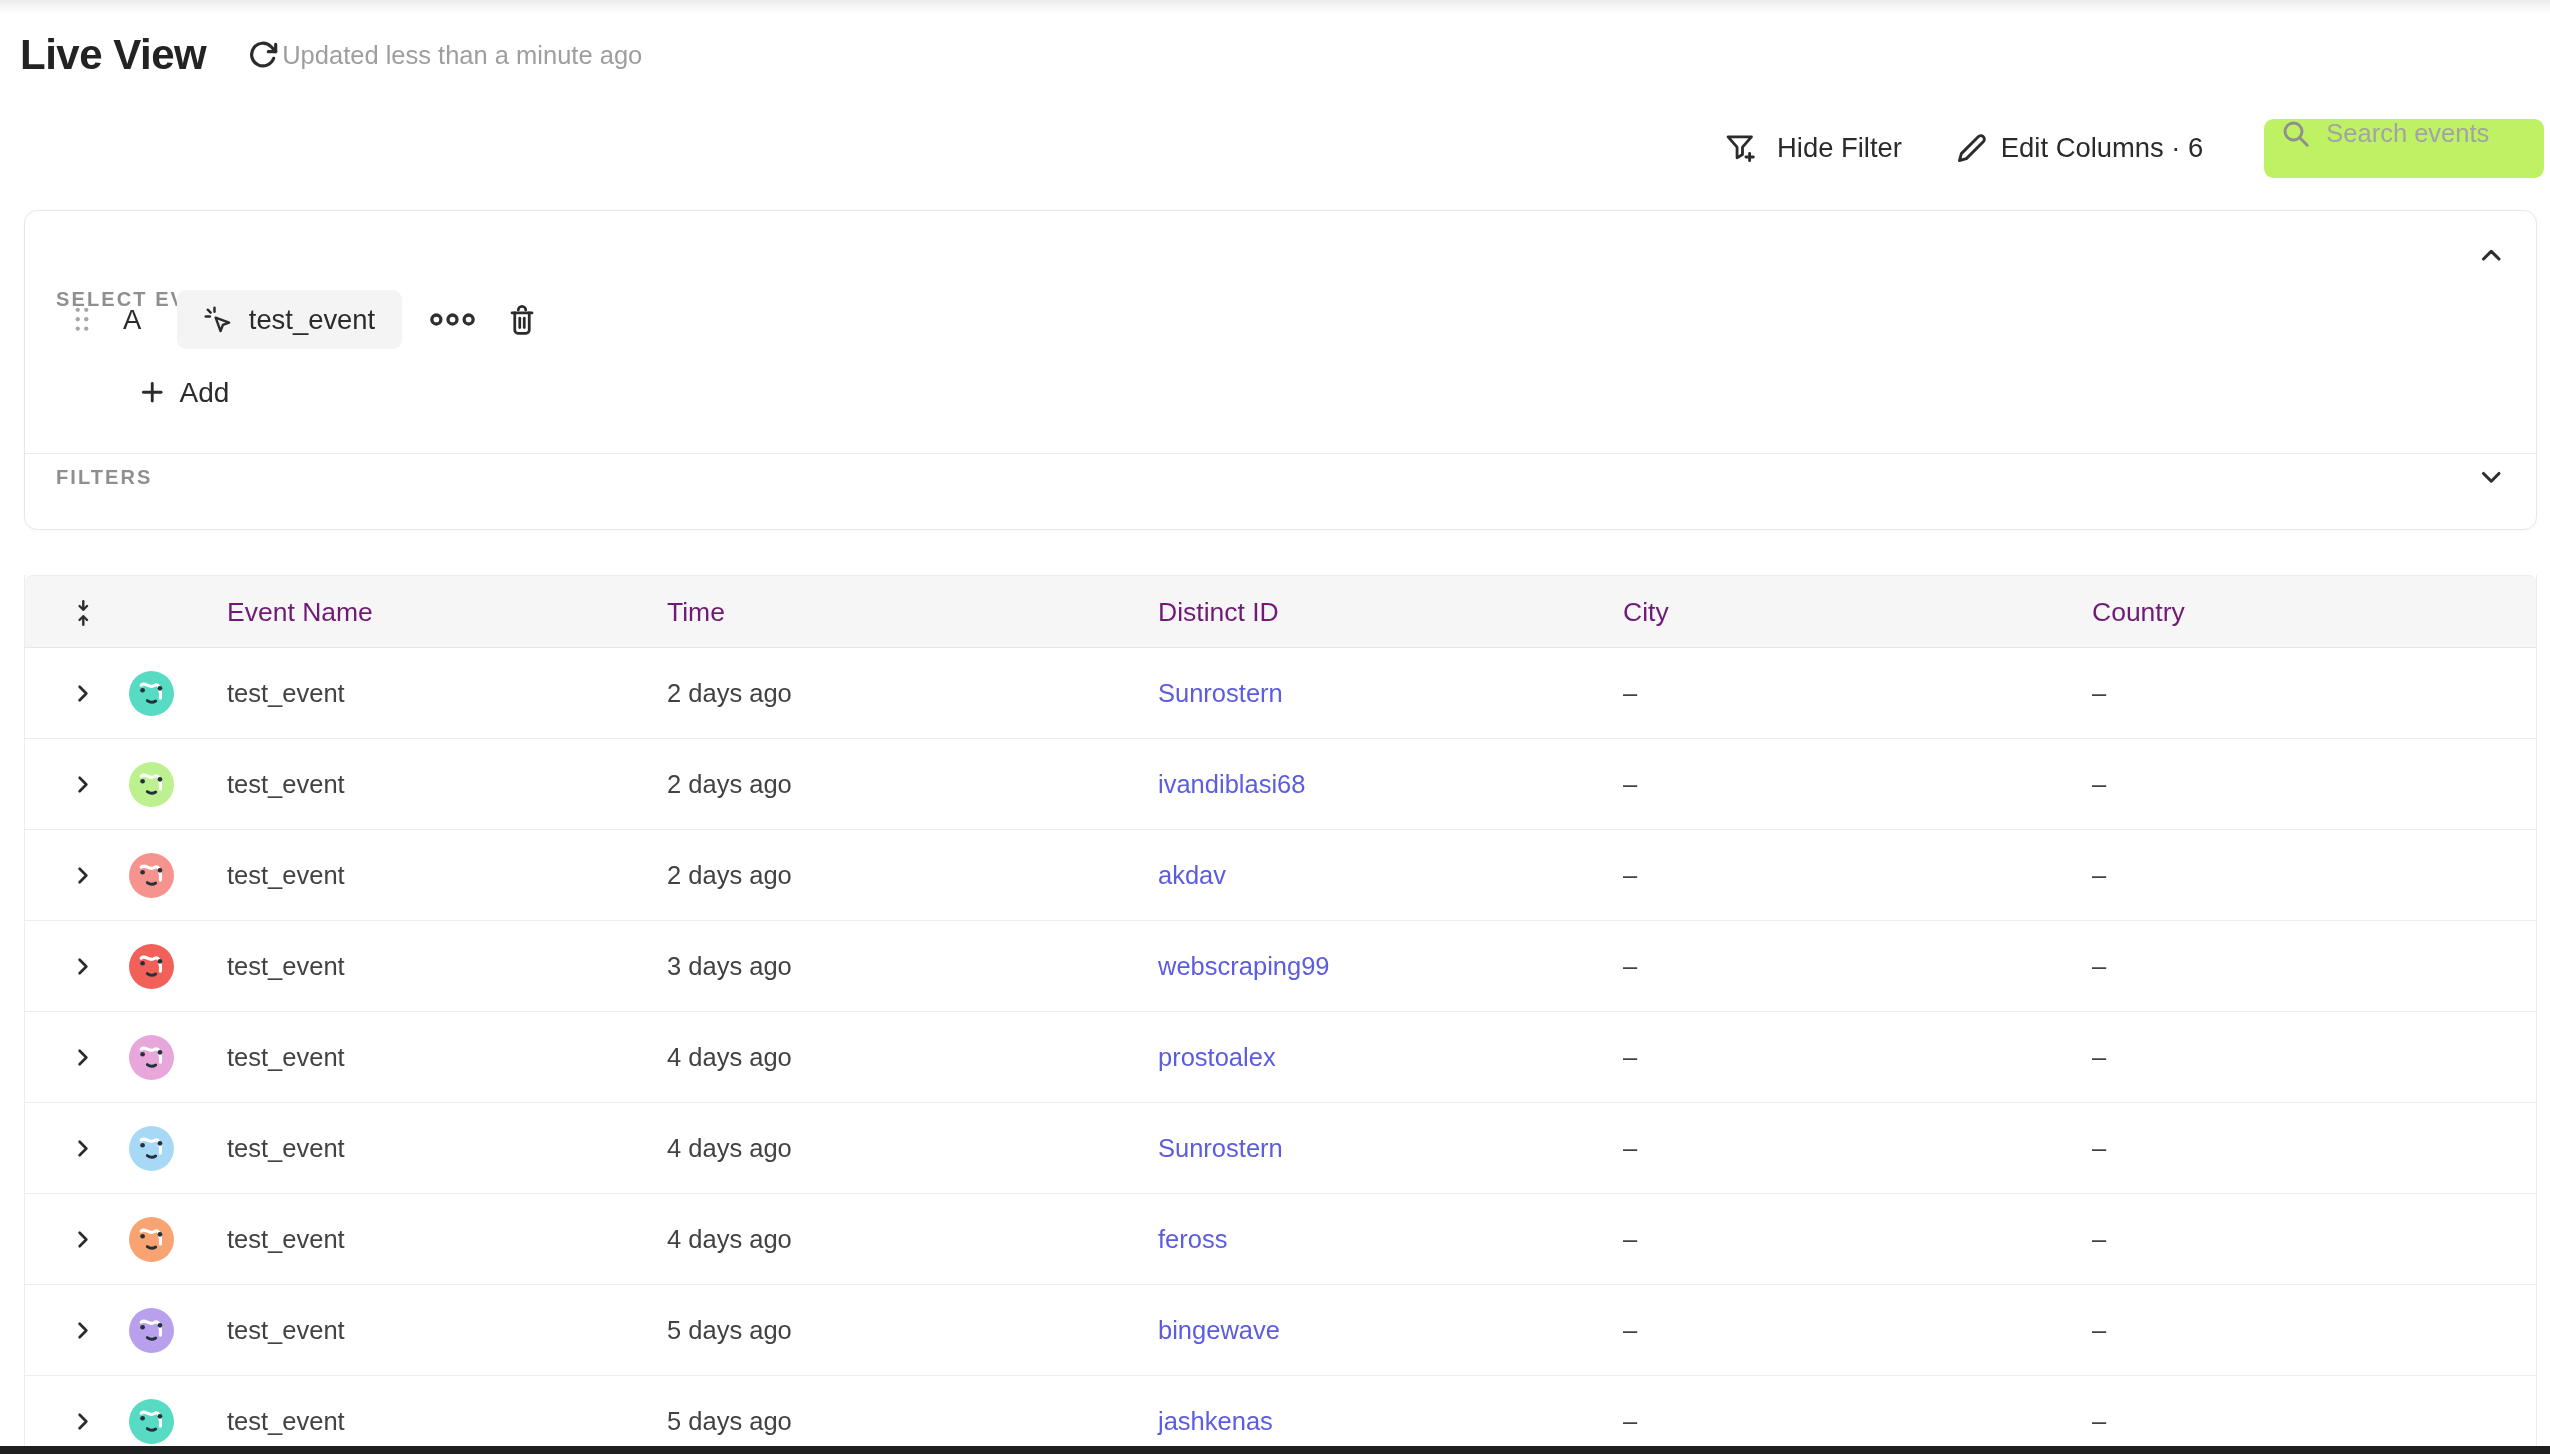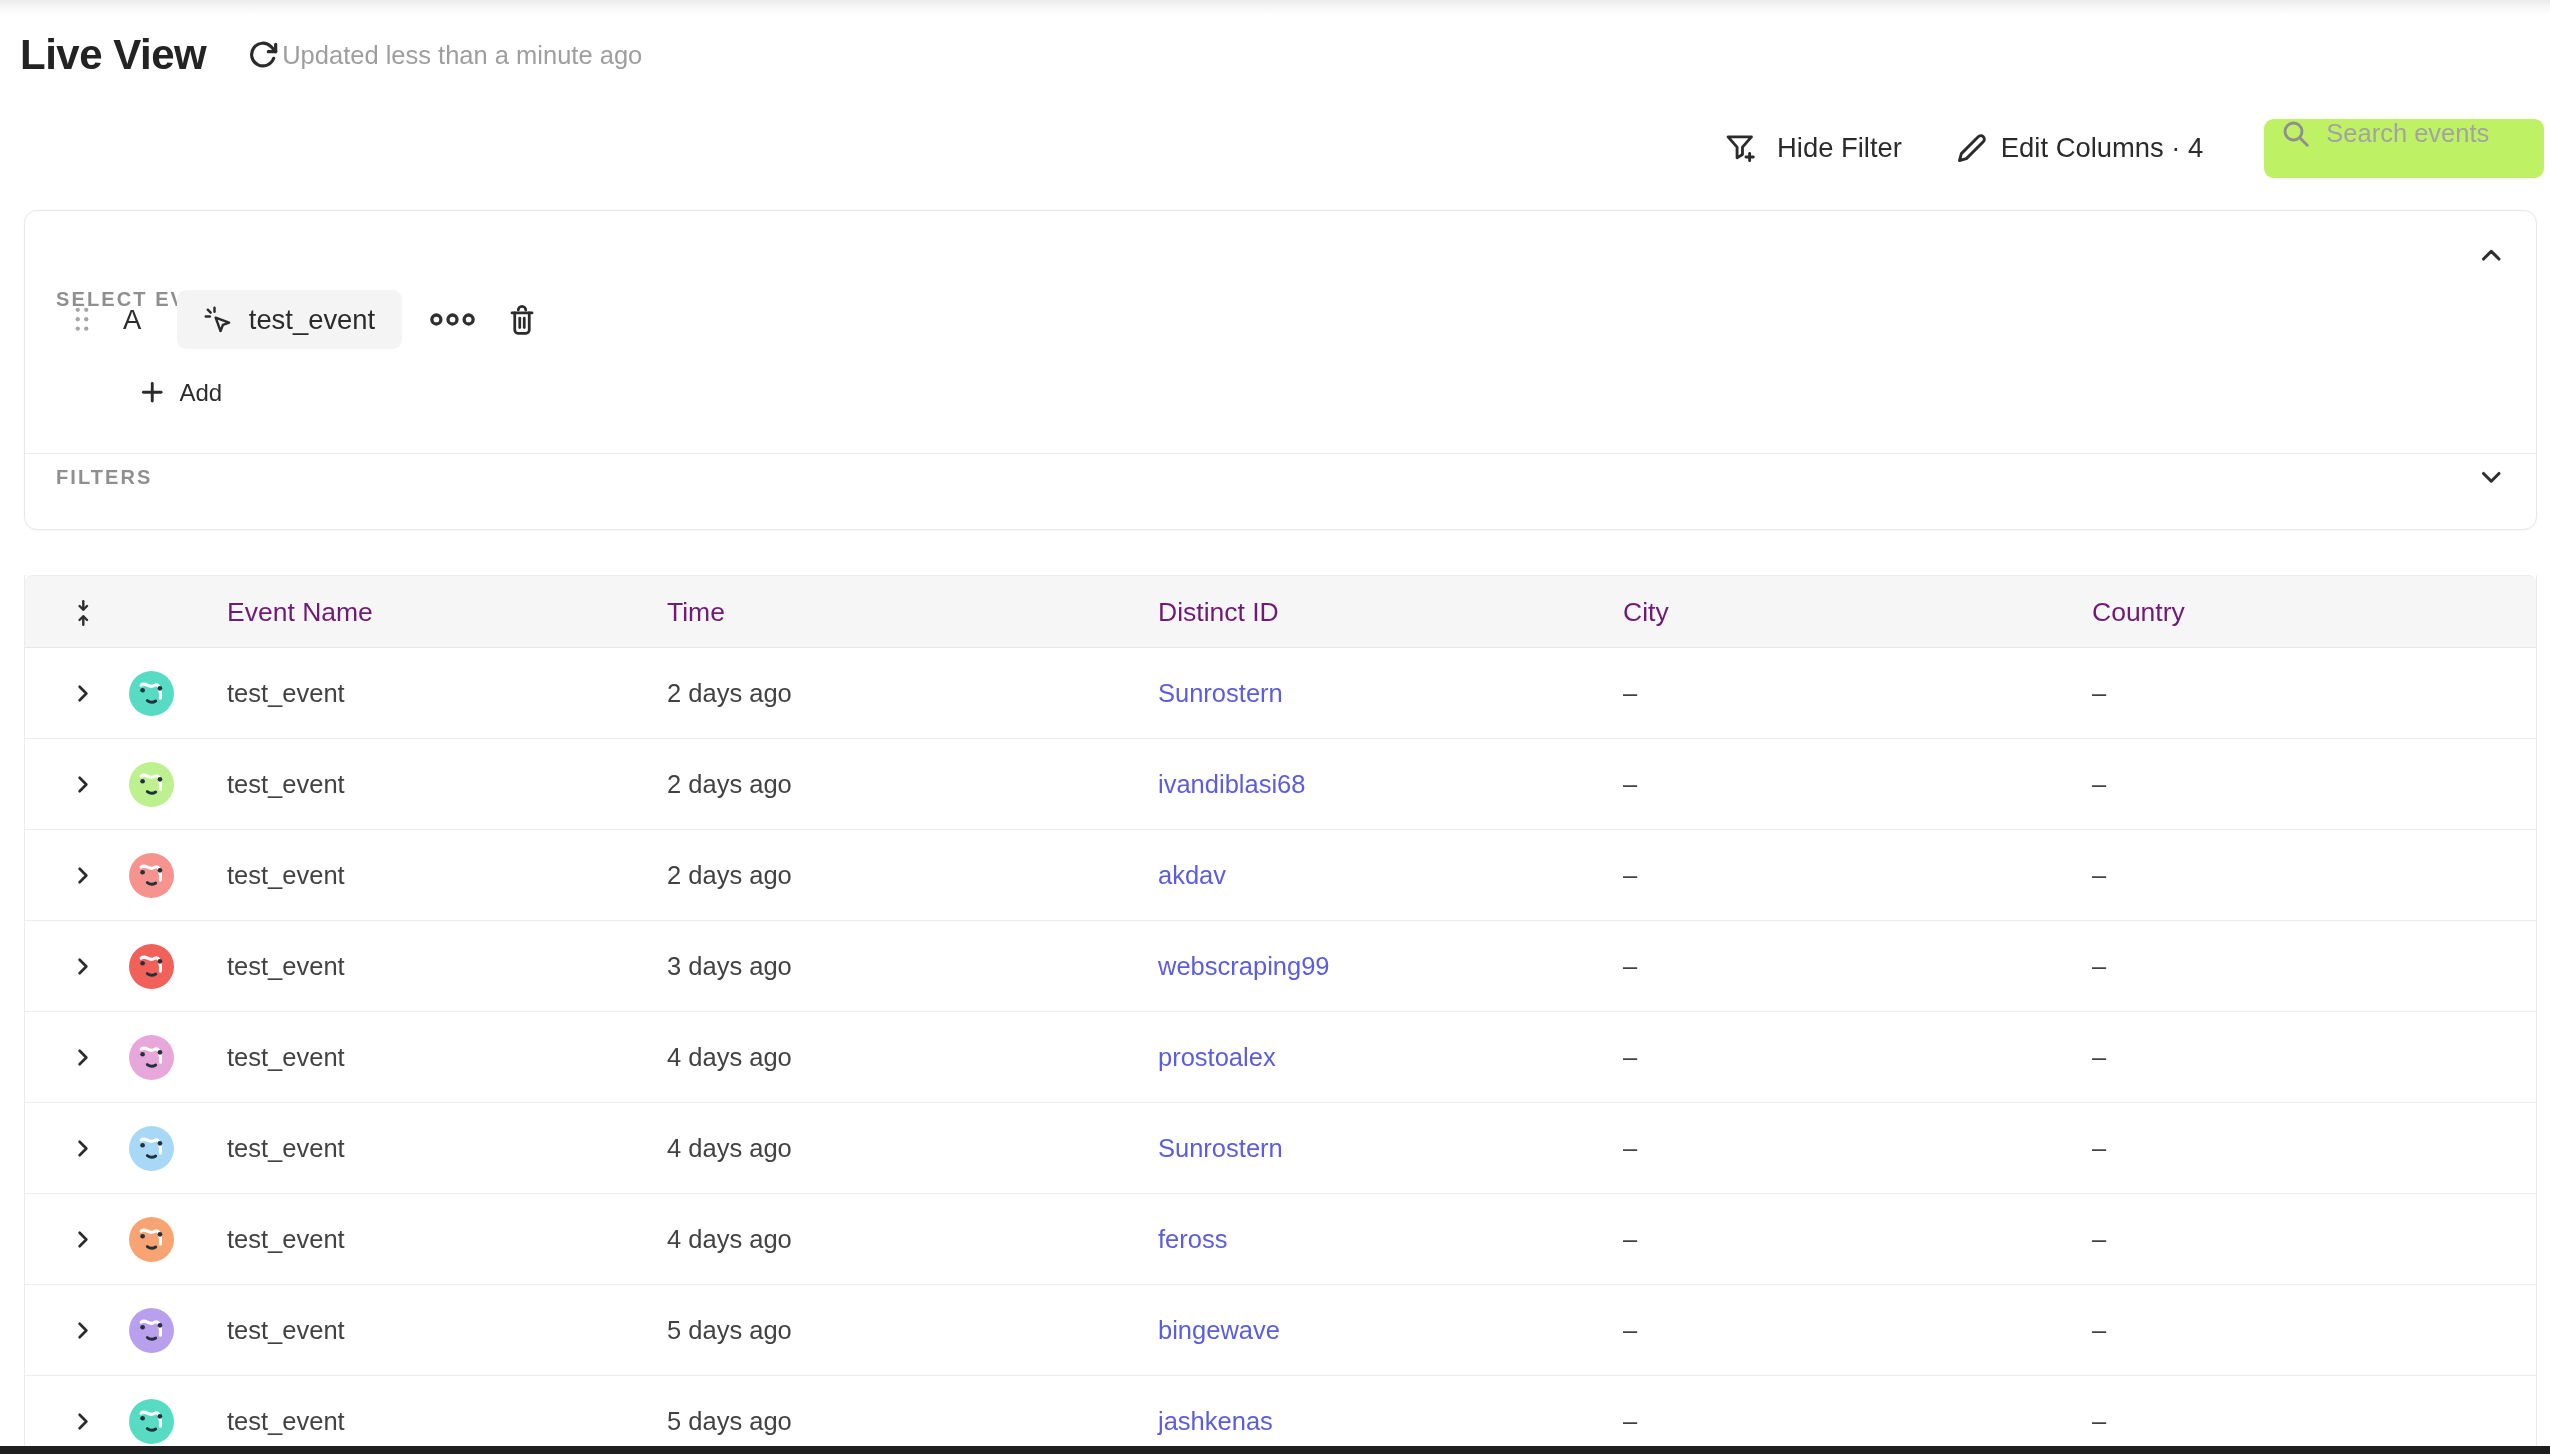--- a/index.html
+++ b/index.html
@@ -41,21 +41,21 @@
   .qdivider { position:absolute; left:0; top:242px; width:100%; border-top:0.9px solid #ececec; }
 
   .event-row { position:absolute; left:49px; top:79px; height:59px; display:flex; align-items:center; }
   .drag-handle { width:19px; height:28px; margin-right:30px; display:flex; align-items:center; cursor:grab; }
   .event-letter { font-size:27.4px; font-weight:500; color:#2b2b2b; margin-right:36px; }
   .event-pill { height:59px; background:#f4f4f4; border-radius:9.5px; display:flex; align-items:center;
                 padding:0 26.5px; gap:17px; font-size:27.4px; font-weight:500; color:#2b2b2b; cursor:pointer; }
   .more-btn { margin-left:28px; display:flex; align-items:center; cursor:pointer; }
   .trash-btn { margin-left:32px; display:flex; align-items:center; cursor:pointer; }
   .add-btn { position:absolute; left:114px; top:157px; height:49px; display:flex; align-items:center;
-             gap:14px; font-size:24px; font-weight:500; color:#2b2b2b; cursor:pointer; }
+             gap:14px; font-size:28px; font-weight:500; color:#2b2b2b; cursor:pointer; }
 
   
   .tcard { position:absolute; left:24px; top:575px; width:2513px; height:880px;
            border-left:0.9px solid #ececec; border-right:0.9px solid #ececec; background:#fff; }
   .thead { position:relative; height:73px; background:#f6f6f6; border-bottom:0.9px solid #e7e7e7;
            border-top:0.9px solid #ececec; border-radius:7.6px 7.6px 0 0; }
   .th { position:absolute; top:0; height:73px; line-height:73px; font-size:26.5px; font-weight:500; color:#701a75; }
   .pin-icon-wrap { position:absolute; left:36px; top:0; width:44px; height:73px; display:flex;
                    align-items:center; justify-content:center; cursor:pointer; color:#2e2e2e; }
   .col-event   { left:202px; }
@@ -173,21 +173,21 @@
           </svg>
       </span>
       <span>Hide Filter</span>
     </div>
     <div class="tool-btn edit-cols">
       <span>
         <svg width="30" height="30" viewBox="0 0 24 24" color="#2b2b2b">
             <use href="#i-pencil"></use>
           </svg>
       </span>
-      <span>Edit Columns · 4</span>
+      <span>Edit Columns · 6</span>
     </div>
     <div class="search-box">
       <span>
         <svg width="30" height="30" viewBox="0 0 24 24" color="#8f8f8f">
             <use href="#i-search"></use>
           </svg>
       </span>
       <input type="text" placeholder="Search events" style="">
     </div>
   </div>

